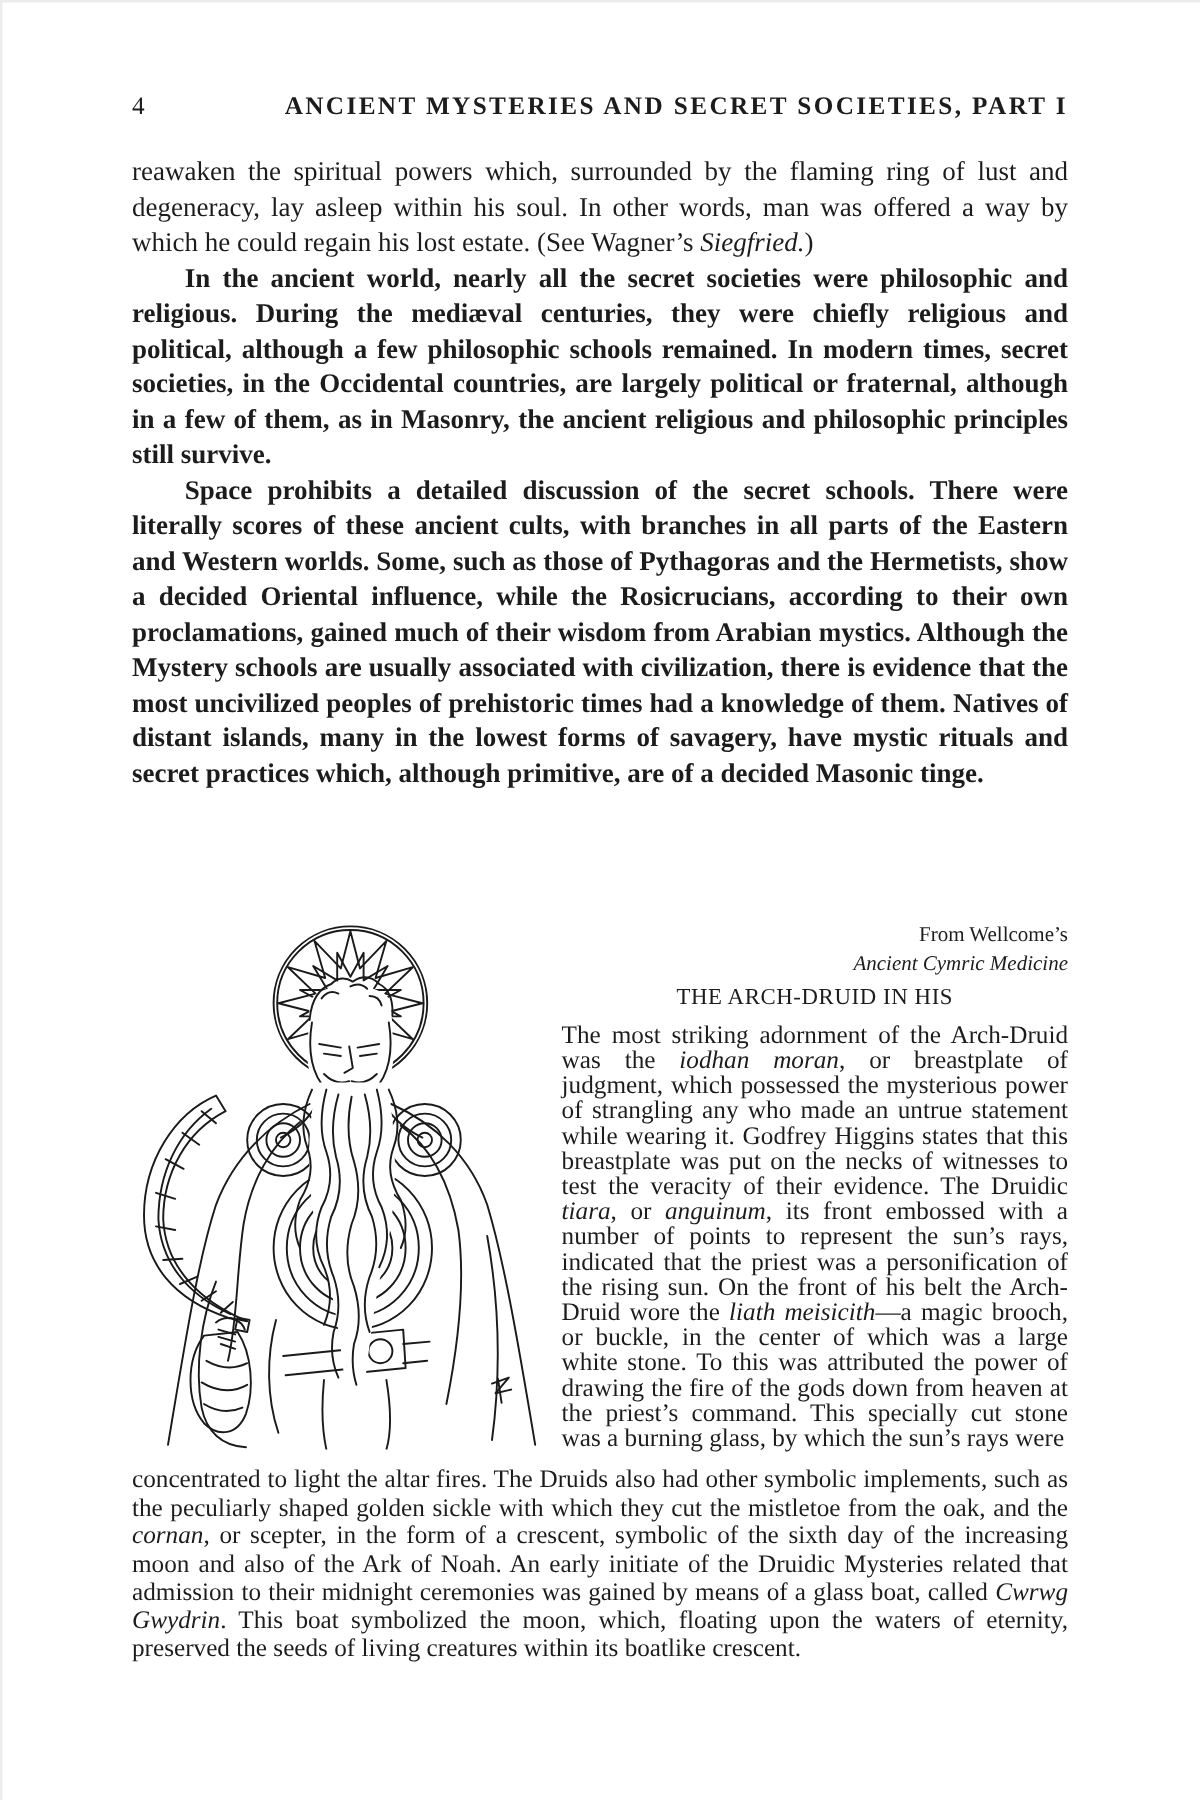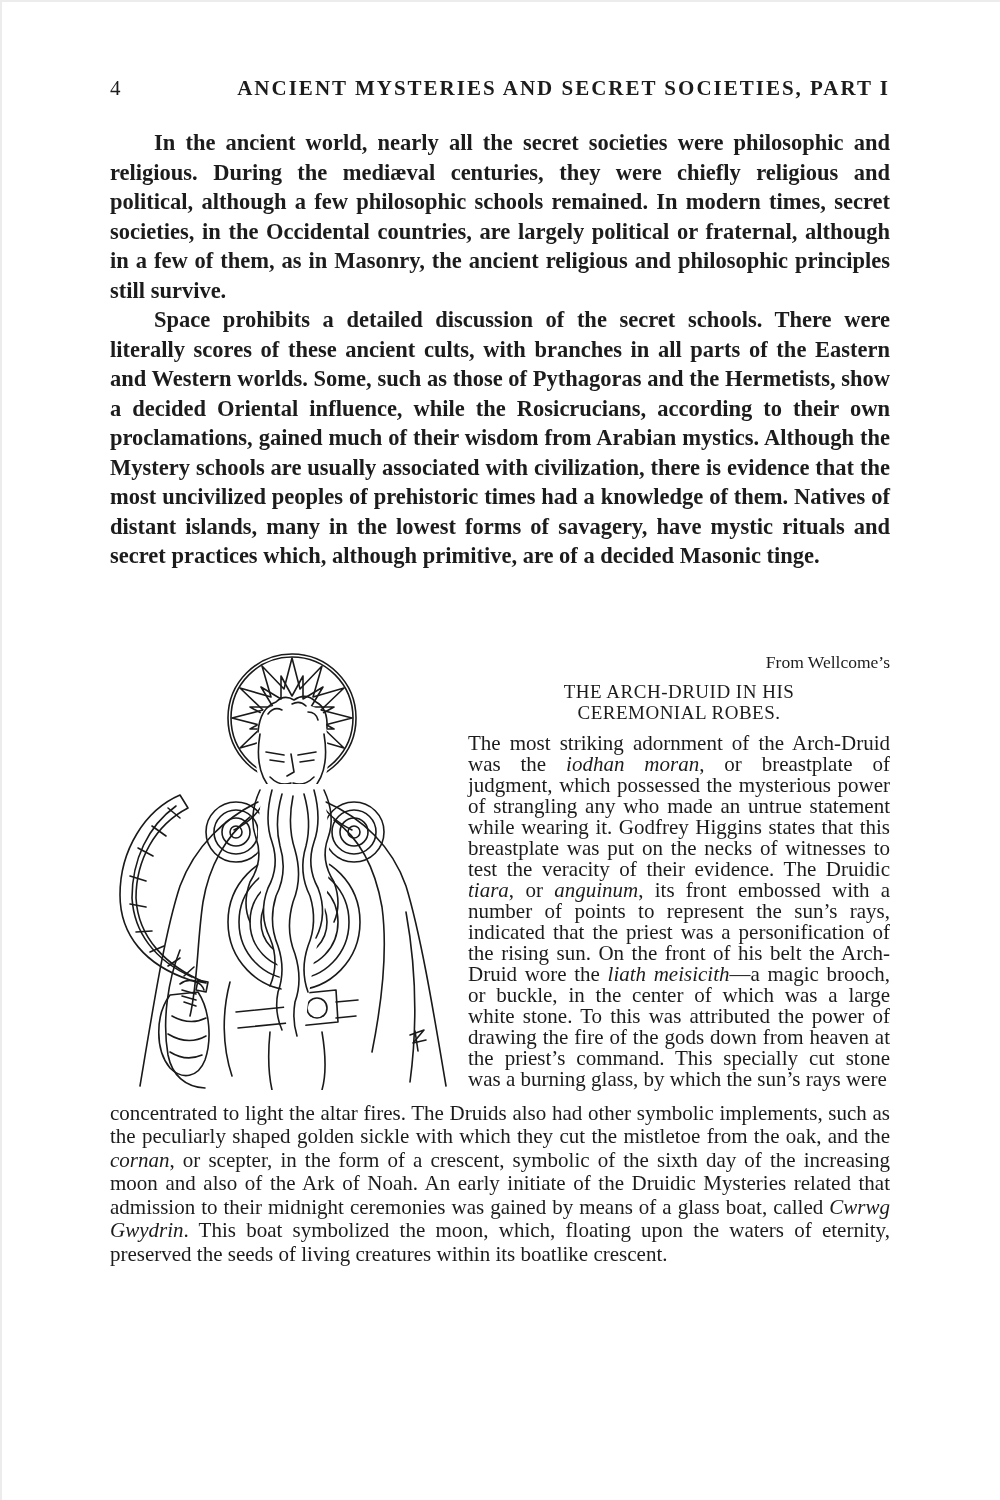--- a/index.html
+++ b/index.html
@@ -43,21 +43,21 @@
     margin: 0;
     font-size: 22.5px;
     line-height: 29.5px;
     text-align: justify;
   }
   .body-text .para.indent { text-indent: 44px; font-weight: bold; }
   
   .figure-section {
     display: flex;
     align-items: center;
-    margin-top: 79px;
+    margin-top: 107px;
   }
   .illustration-wrap {
     flex: 0 0 352px;
     width: 352px;
     height: 440px;
   }
   .illustration-wrap svg { display: block; }
   .figure-caption-col {
     flex: 1 1 auto;
     padding-left: 6px;
@@ -101,20 +101,21 @@
 <body>
 
 <div class="page">
 
   <header class="running-head">
     <span class="page-number">4</span>
     <span class="head-title">ANCIENT MYSTERIES AND SECRET SOCIETIES, PART I</span>
   </header>
 
   <section class="body-text">
+    <p class="para">reawaken the spiritual powers which, surrounded by the flaming ring of lust and degeneracy, lay asleep within his soul. In other words, man was offered a way by which he could regain his lost estate. (See Wagner’s <i>Siegfried.</i>)</p>
     <p class="para indent">In the ancient world, nearly all the secret societies were philosophic and religious. During the mediæval centuries, they were chiefly religious and political, although a few philosophic schools remained. In modern times, secret societies, in the Occidental countries, are largely political or fraternal, although in a few of them, as in Masonry, the ancient religious and philosophic principles still survive.</p>
     <p class="para indent">Space prohibits a detailed discussion of the secret schools. There were literally scores of these ancient cults, with branches in all parts of the Eastern and Western worlds. Some, such as those of Pythagoras and the Hermetists, show a decided Oriental influence, while the Rosicrucians, according to their own proclamations, gained much of their wisdom from Arabian mystics. Although the Mystery schools are usually associated with civilization, there is evidence that the most uncivilized peoples of prehistoric times had a knowledge of them. Natives of distant islands, many in the lowest forms of savagery, have mystic rituals and secret practices which, although primitive, are of a decided Masonic tinge.</p>
   </section>
 
   <section class="figure-section">
 
     <div class="illustration-wrap">
       <svg width="352" height="440" viewBox="0 0 352 440" xmlns="http://www.w3.org/2000/svg">
 
         <circle class="ink" cx="182" cy="68" r="64"></circle>
@@ -211,24 +212,24 @@
         <path class="ink" d="M 70 300 C 58 330 52 370 58 405 C 62 425 75 437 95 438"></path>
 
         <path class="ink" d="M 300 385 l 14 -5 l -11 13 l 13 -3"></path>
         <path class="ink" d="M 305 381 l 3 20"></path>
       </svg>
     </div>
 
     <div class="figure-caption-col">
       <div class="credit">
         <div class="credit-line">From Wellcome’s</div>
+        <div class="credit-line italic">Ancient Cymric Medicine</div>
       </div>
       <div class="caption-title">
         <span class="caption-title-line">THE ARCH-DRUID IN HIS</span>
-        <span class="caption-title-line">CEREMONIAL ROBES.</span>
       </div>
       <p class="caption-text">The most striking adornment of the Arch-Druid was the <i>iodhan moran</i>, or breastplate of judgment, which possessed the mysterious power of strangling any who made an untrue statement while wearing it. Godfrey Higgins states that this breastplate was put on the necks of witnesses to test the veracity of their evidence. The Druidic <i>tiara</i>, or <i>anguinum</i>, its front embossed with a number of points to represent the sun’s rays, indicated that the priest was a personification of the rising sun. On the front of his belt the Arch-Druid wore the <i>liath meisicith</i>—a magic brooch, or buckle, in the center of which was a large white stone. To this was attributed the power of drawing the fire of the gods down from heaven at the priest’s command. This specially cut stone was a burning glass, by which the sun’s rays were</p>
     </div>
 
   </section>
 
   <p class="caption-text full-width">concentrated to light the altar fires. The Druids also had other symbolic implements, such as the peculiarly shaped golden sickle with which they cut the mistletoe from the oak, and the <i>cornan</i>, or scepter, in the form of a crescent, symbolic of the sixth day of the increasing moon and also of the Ark of Noah. An early initiate of the Druidic Mysteries related that admission to their midnight ceremonies was gained by means of a glass boat, called <i>Cwrwg Gwydrin</i>. This boat symbolized the moon, which, floating upon the waters of eternity, preserved the seeds of living creatures within its boatlike crescent.</p>
 
 </div>
 

